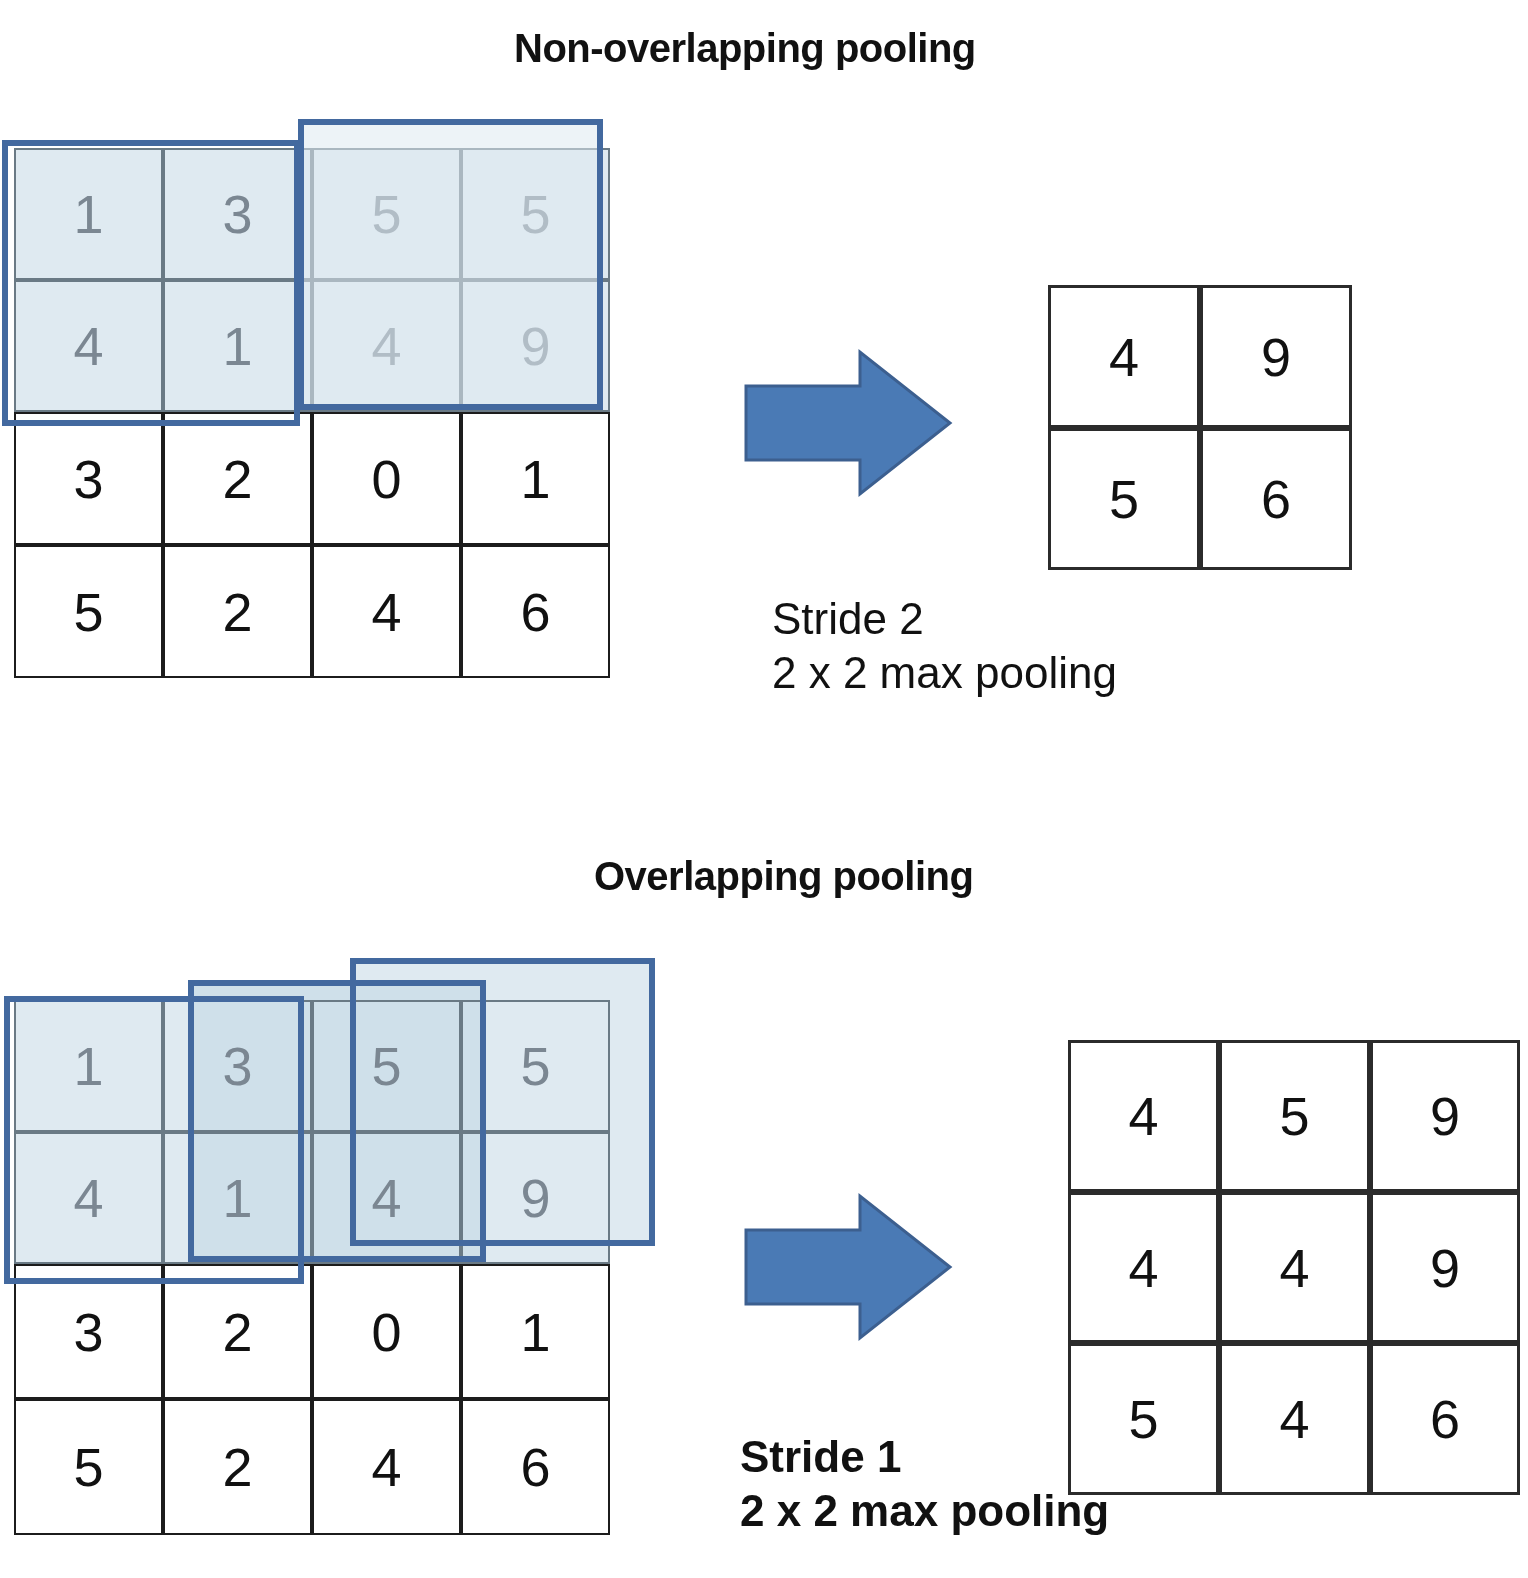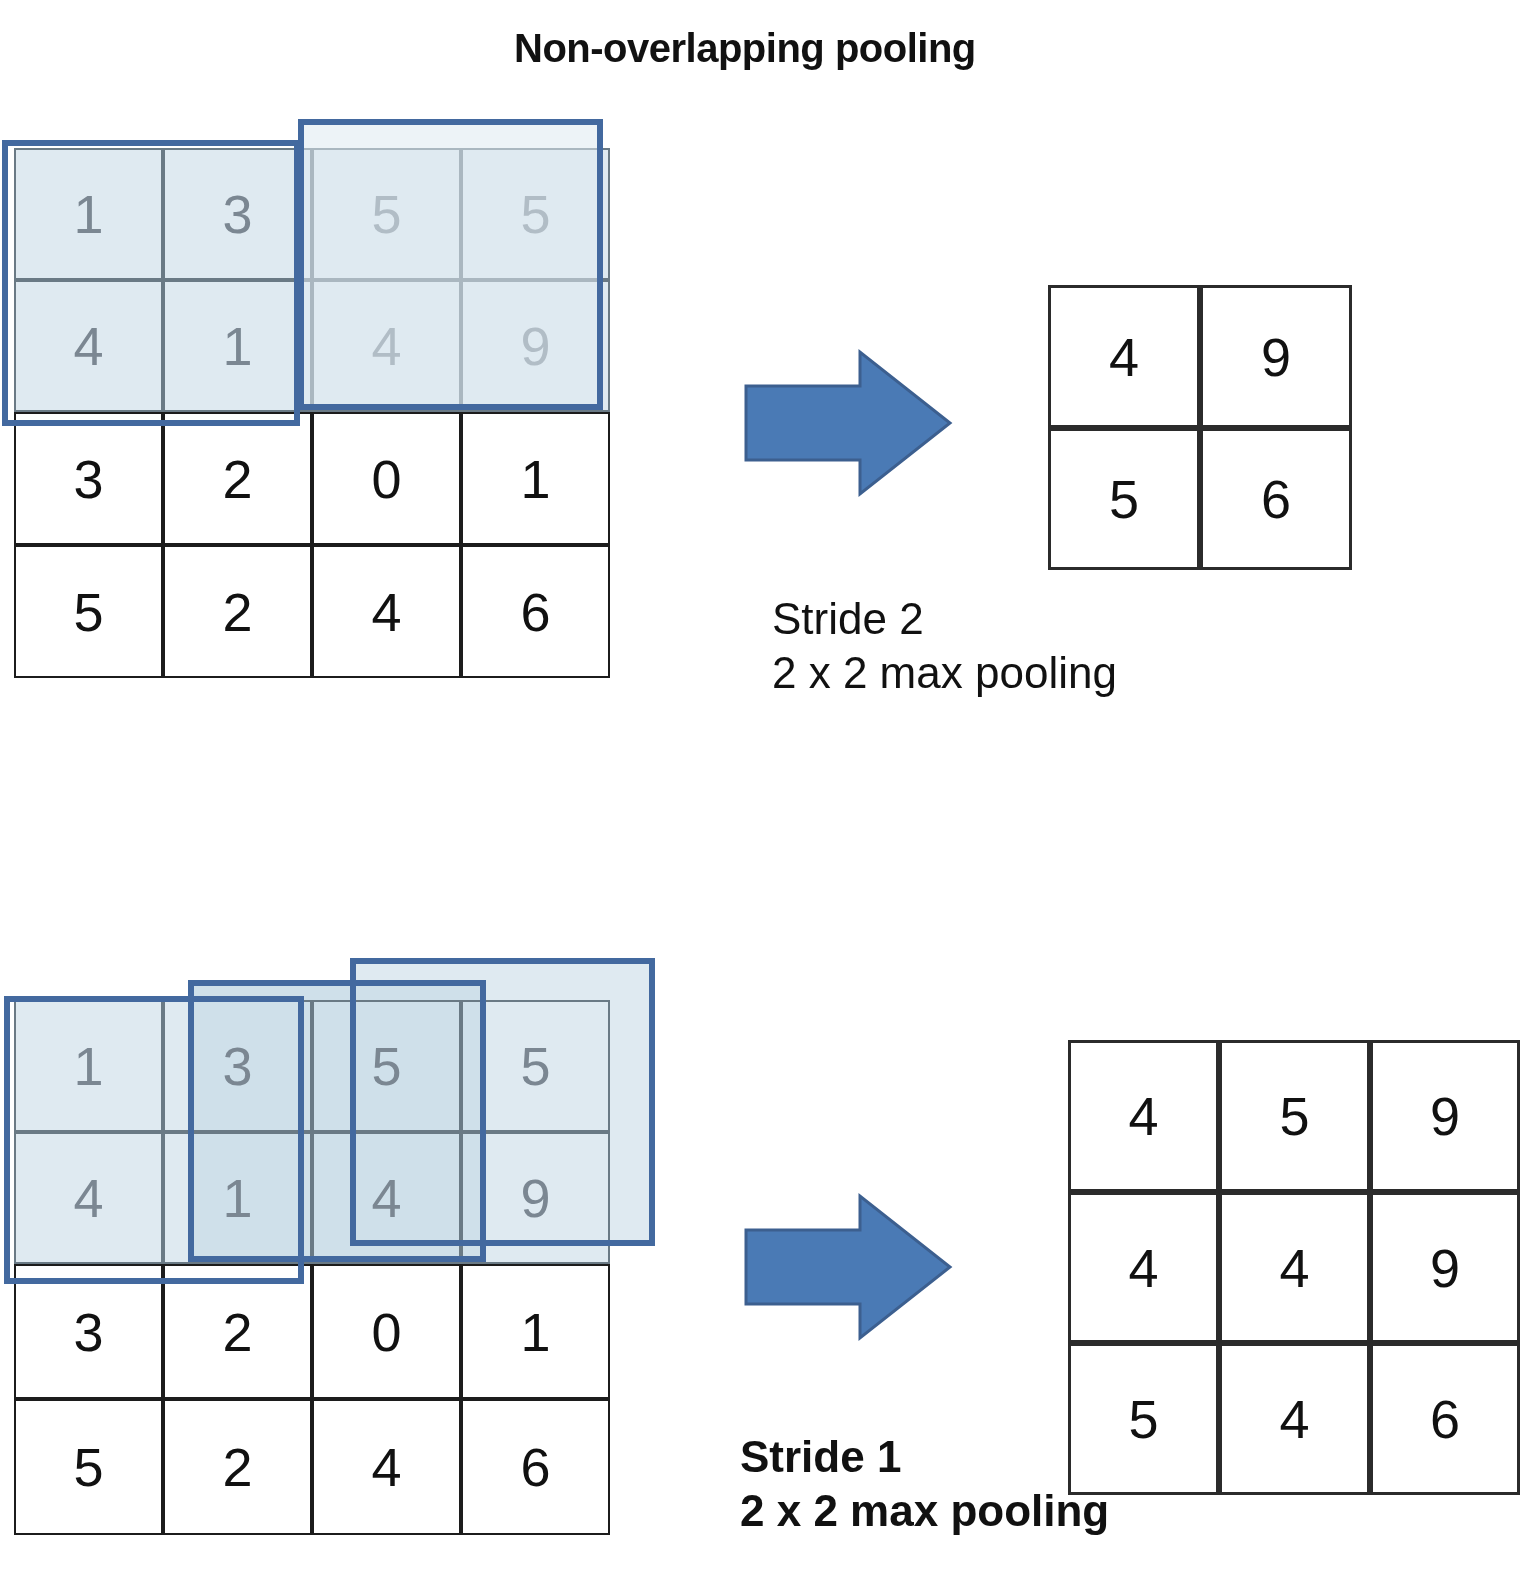--- a/index.html
+++ b/index.html
@@ -82,20 +82,21 @@
   <div class="grid" style="left:1048px;top:285px;width:304px;height:285px;">
     <div class="ocell" style="left:0px;top:0px;width:152px;height:143px;">4</div>
     <div class="ocell" style="left:152px;top:0px;width:152px;height:143px;">9</div>
     <div class="ocell" style="left:0px;top:143px;width:152px;height:142px;">5</div>
     <div class="ocell" style="left:152px;top:143px;width:152px;height:142px;">6</div>
   </div>
 
   <div class="caption" style="left:772px;top:592px;">Stride 2
 2 x 2 max pooling</div>
 
+  <div class="title" style="left:594px;top:854px;">Overlapping pooling</div>
 
   <div class="shade" style="left:14px;top:1000px;width:596px;height:264px;"></div>
 
   <div class="shade" style="left:350px;top:958px;width:305px;height:288px;"></div>
 
   <div class="shade deep" style="left:188px;top:980px;width:298px;height:282px;"></div>
 
   <div class="shade deep" style="left:350px;top:980px;width:136px;height:266px;"></div>
 
   <div class="grid" style="left:14px;top:1000px;width:596px;height:535px;">

